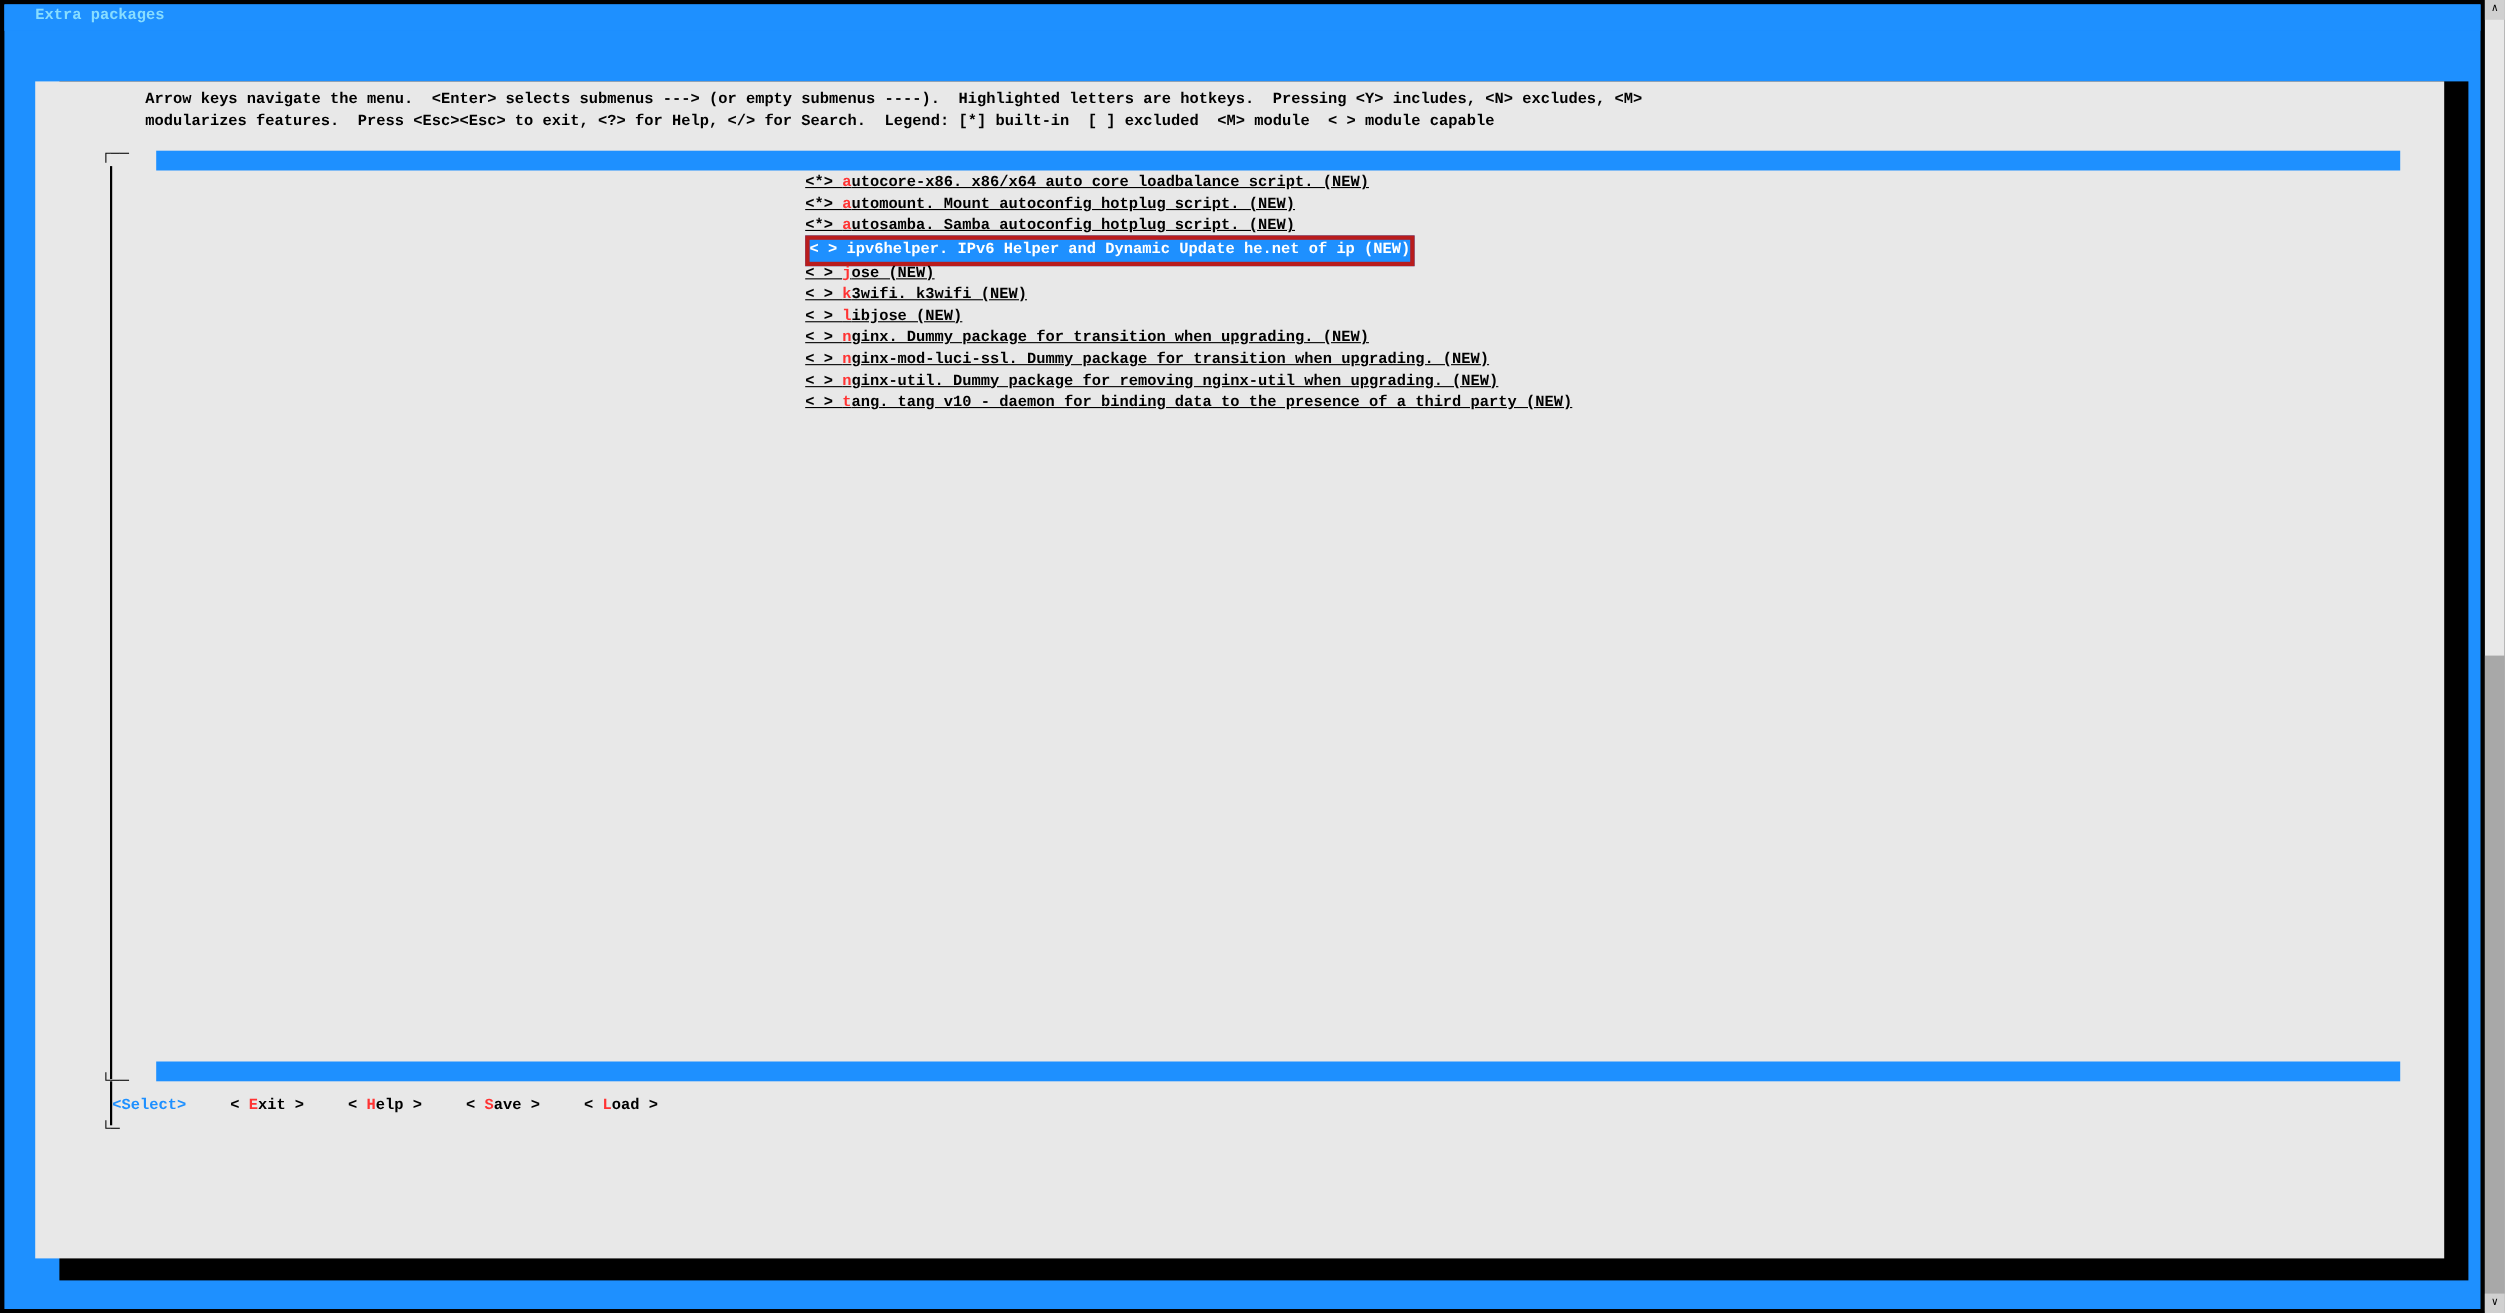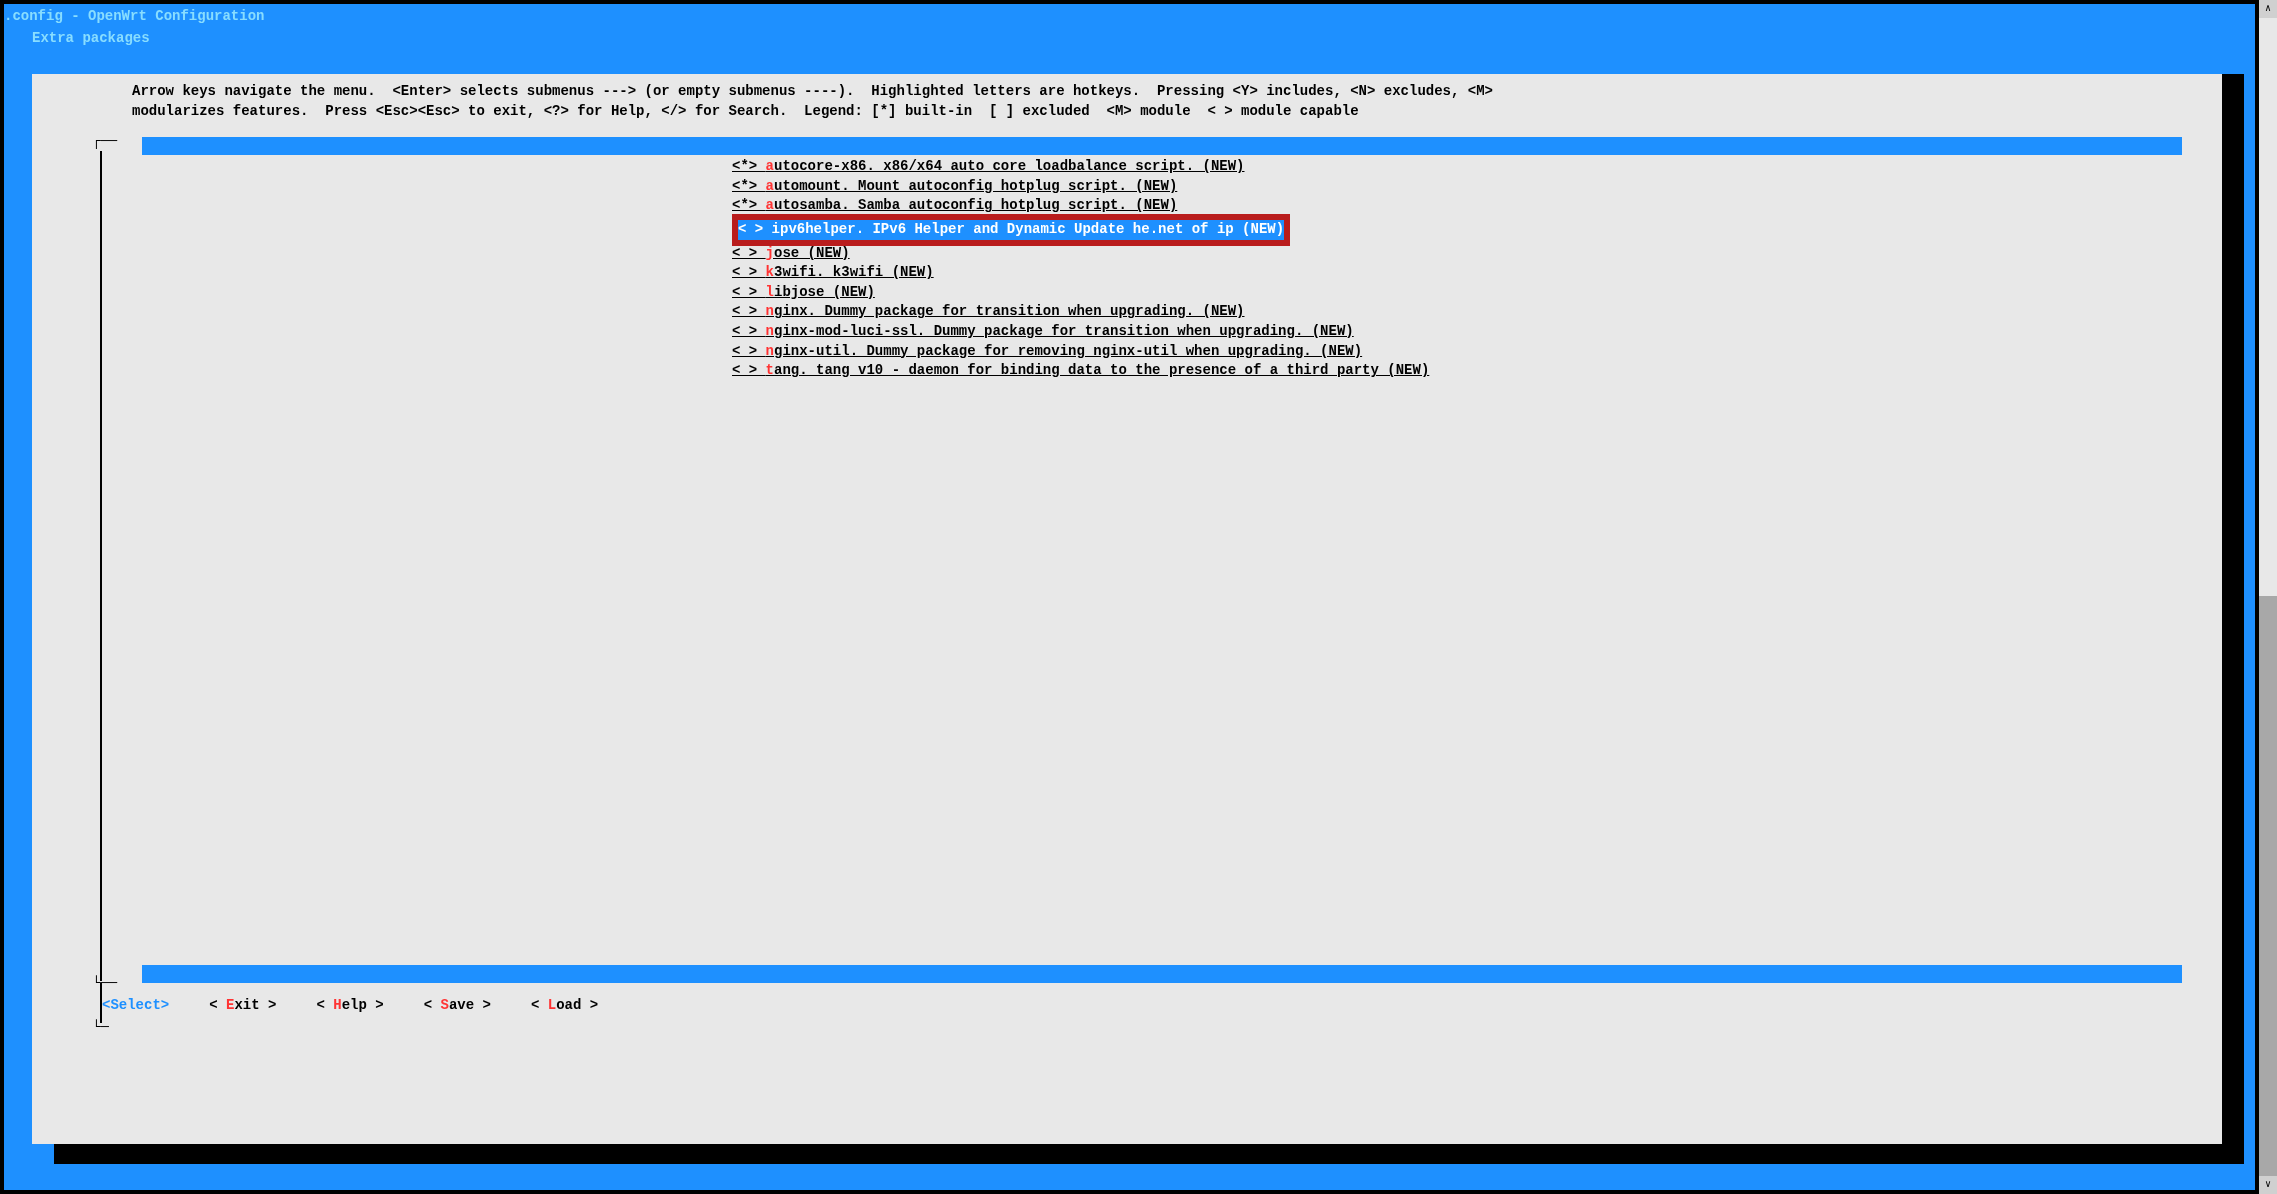--- a/index.html
+++ b/index.html
@@ -142,21 +142,21 @@
       line-height: 1.4;
       white-space: pre;
     }
     .menu-item .hotkey {
       color: #ff3333;
     }
     .menu-item.selected {
       background: #1e90ff;
       color: #fff;
       display: inline-block;
-      border: 6px solid #b91c1c;
+      border: 4px solid #b91c1c;
       margin-top: -2px;
       margin-bottom: -2px;
     }
     .menu-item.selected .hotkey {
       color: #fff;
     }
     .button-row {
       text-align: left;
       padding: 6px 0;
       font-weight: bold;
@@ -211,21 +211,20 @@
 </head>
 <body>
 
 <div class="scrollbar">
   <div class="scrollbar-arrow-up">∧</div>
   <div class="scrollbar-thumb"></div>
   <div class="scrollbar-arrow-down">∨</div>
 </div>
 
 <div class="outer-frame">
-  <div class="title-bar">.config - OpenWrt Configuration</div>
   <div class="breadcrumb">Extra packages</div>
 
   <div class="shadow"></div>
 
   <div class="main-panel">
     <div class="help-text"><span>Arrow keys navigate the menu.  &lt;Enter&gt; selects submenus ---&gt; (or empty submenus ----).  Highlighted letters are hotkeys.  Pressing &lt;Y&gt; includes, &lt;N&gt; excludes, &lt;M&gt;</span>
 <span>modularizes features.  Press &lt;Esc&gt;&lt;Esc&gt; to exit, &lt;?&gt; for Help, &lt;/&gt; for Search.  Legend: [*] built-in  [ ] excluded  &lt;M&gt; module  &lt; &gt; module capable</span></div>
 
     <div class="menu-area">
       <div class="frame-corner-tl">┌──</div>

